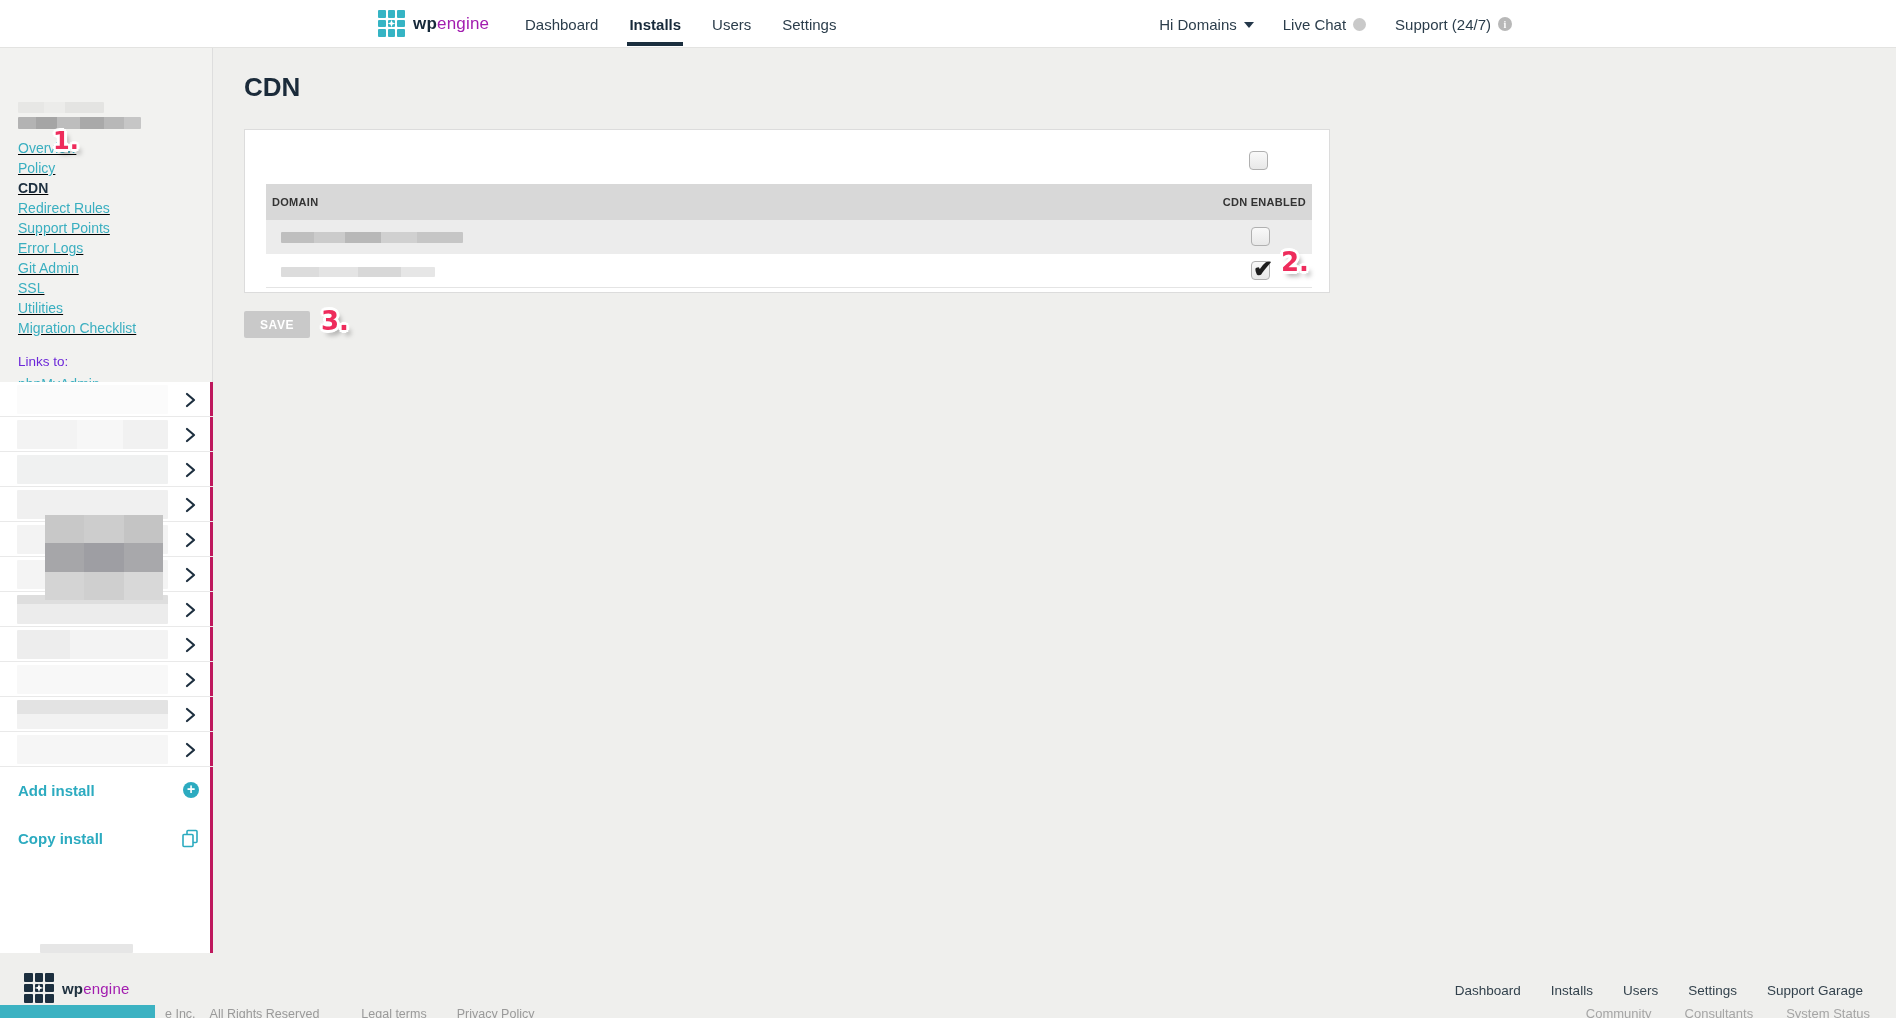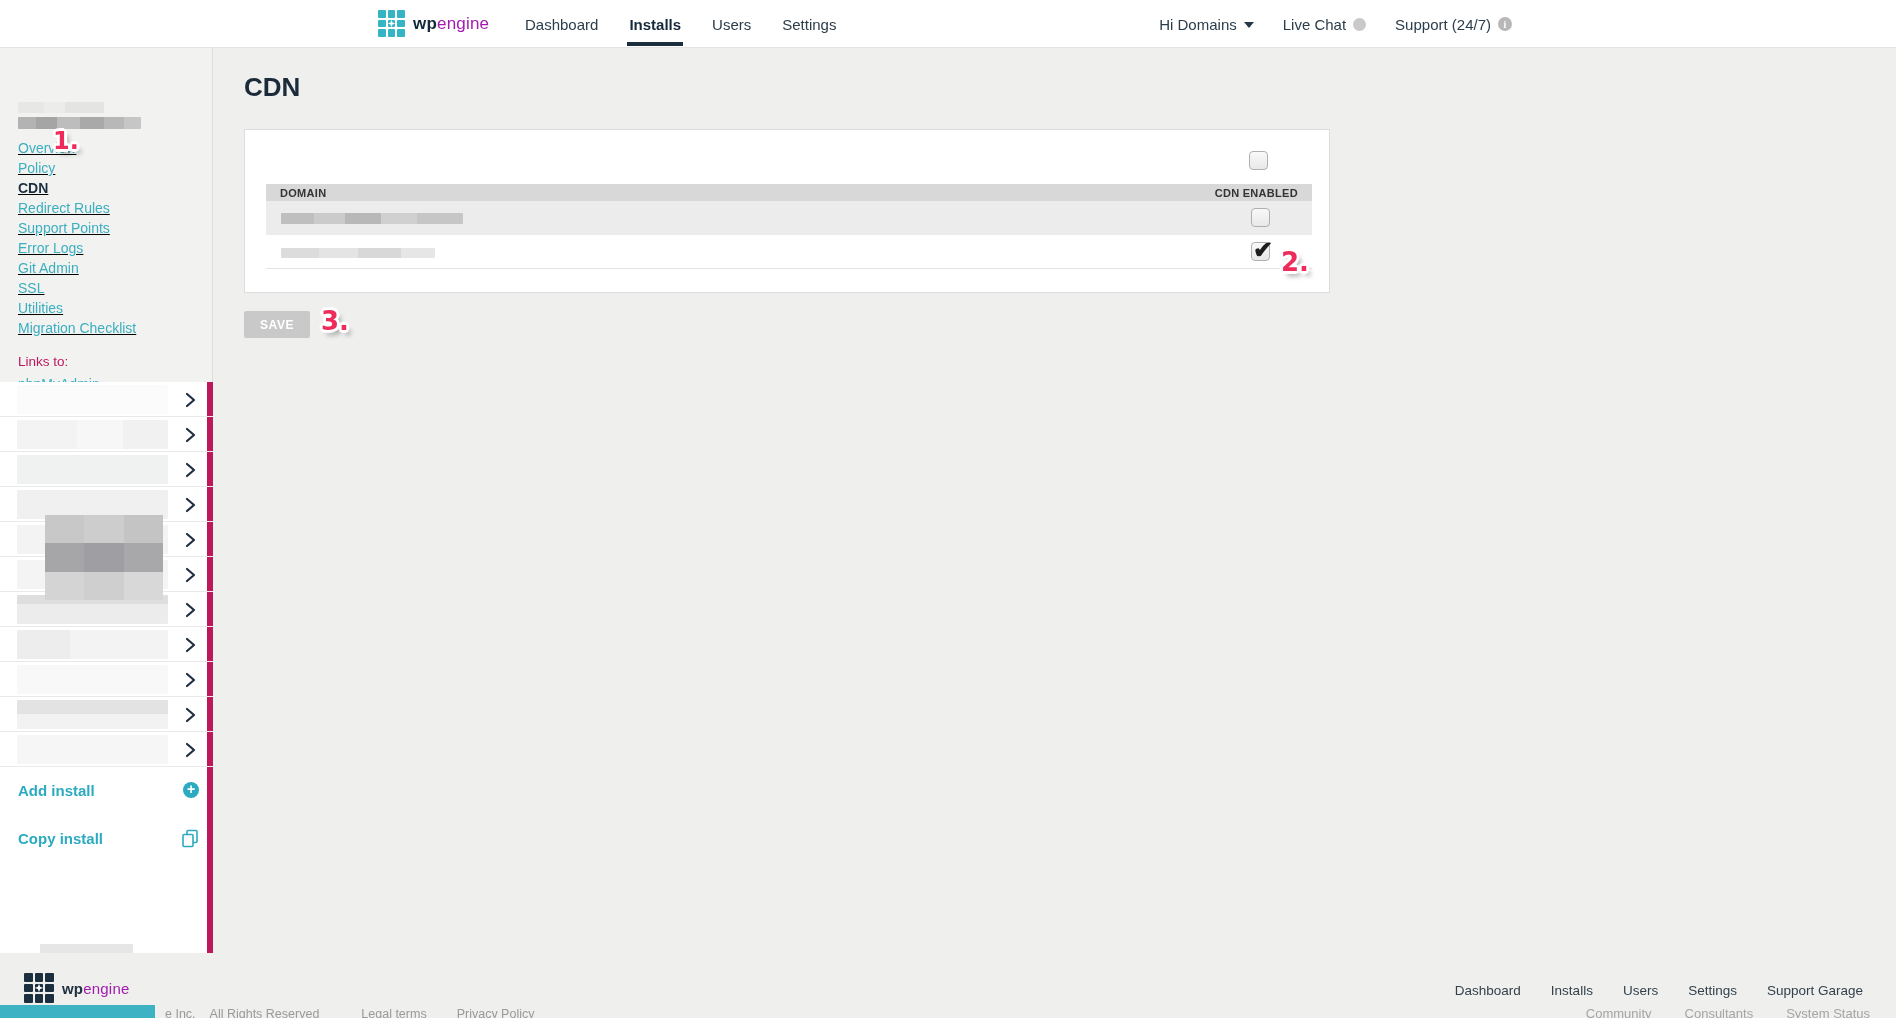--- a/index.html
+++ b/index.html
@@ -31,24 +31,24 @@
   .info-circle { width:14px; height:14px; border-radius:50%; background:#b8b8b8; color:#ffffff; font-size:10px; font-weight:700; display:flex; align-items:center; justify-content:center; font-family:"Liberation Serif", serif; }
 
   
   .sidebar-top { position:absolute; left:0; top:48px; width:213px; height:334px; background:#f2f2f0; border-right:1px solid #dedede; }
   .blur { border-radius:1px; }
   .sb-title-blur1 { position:absolute; left:18px; top:54px; width:86px; height:11px; background:linear-gradient(90deg,#e7e7e5 0 30%,#ececea 30% 55%,#e4e4e2 55% 100%); }
   .sb-title-blur2 { position:absolute; left:18px; top:69px; width:123px; height:12px; background:linear-gradient(90deg,#b3b3b3 0 15%,#a5a5a5 15% 32%,#bdbdbd 32% 50%,#a9a9a9 50% 70%,#b8b8b8 70% 86%,#c6c6c6 86% 100%); }
   .sb-nav { position:absolute; left:18px; top:90px; display:flex; flex-direction:column;text-decoration:underline; }
   .sb-link { font-size:14px; line-height:20px; color:#3aafc0; text-decoration:none; cursor:pointer; white-space:nowrap; }
   .sb-link.active { color:#1d2f3f; font-weight:700; }
-  .sb-linksto { position:absolute; left:18px; top:306px; font-size:13.5px; color:#be185d; }
+  .sb-linksto { position:absolute; left:18px; top:306px; font-size:13.5px; color:#6d28d9; }
   .sb-extras { position:absolute; left:18px; top:326px; display:flex; flex-direction:column; }
 
-  .installs { position:absolute; left:0; top:382px; width:213px; height:571px; background:#ffffff; border-right:6px solid #be185d; }
+  .installs { position:absolute; left:0; top:382px; width:213px; height:571px; background:#ffffff; border-right:3px solid #be185d; }
   .inst-row { position:relative; width:213px; height:35px; border-bottom:1px solid #e9e9e9; cursor:pointer; }
   .inst-row .chev { position:absolute; right:17px; top:10px; }
   .inst-strip { position:absolute; left:17px; top:3px; width:151px; height:29px; }
   .s1 { background:#fbfbfb; } .s2 { background:linear-gradient(90deg,#f3f3f3 0 40%,#f7f7f7 40% 70%,#f1f1f1 70% 100%); }
   .s3 { background:#f0f1f1; } .s4 { background:#f0f0f0; } .s5 { background:#f3f3f3; } .s6 { background:#f4f4f4; }
   .s7 { background:linear-gradient(180deg,#dedede 0 30%,#ececec 30% 100%); }
   .s8 { background:linear-gradient(90deg,#ededed 0 35%,#f3f3f3 35% 100%); }
   .s9 { background:#f8f8f8; }
   .s10 { background:linear-gradient(180deg,#e3e3e3 0 50%,#f2f2f2 50% 100%); }
   .s11 { background:#f6f6f6; }
@@ -62,21 +62,21 @@
   .sb-action .lbl { position:absolute; left:18px; top:2px; font-size:15px; font-weight:700; color:#2cabc0; cursor:pointer; }
   .plus-circle { position:absolute; left:183px; top:2px; width:16px; height:16px; border-radius:50%; background:#2cabc0; color:#fff; font-size:14px; font-weight:700; line-height:15px; text-align:center; cursor:pointer; }
 
   
   .page-title { position:absolute; left:244px; top:72px; font-size:26px; font-weight:700; color:#1b2b3a; }
   .card { position:absolute; left:244px; top:129px; width:1086px; height:164px; background:#ffffff; border:1px solid #dcdcdc; }
   .cb { position:absolute; width:19px; height:19px; border:1px solid #b0b0b0; border-radius:4px; background:linear-gradient(#f9f9f9,#e8e8e8); cursor:pointer; }
   .cb.checked::after { content:"\2714"; position:absolute; left:1px; top:-7px; font-size:24px; color:#1d1d1d; font-weight:700; }
   .select-all { left:1004px; top:21px; }
   .tbl { position:absolute; left:21px; top:54px; width:1046px; }
-  .tbl-head { height:17px; background:#d8d8d8; display:flex; align-items:center; justify-content:space-between; padding:0 14px; }
+  .tbl-head { height:36px; background:#d8d8d8; display:flex; align-items:center; justify-content:space-between; padding:0 6px; }
   .tbl-head span { font-size:11px; font-weight:700; color:#333333; letter-spacing:.3px; }
   .tbl-row { position:relative; height:34px; }
   .tbl-row.odd { background:#ececec; }
   .tbl-row.even { background:#ffffff; border-bottom:1px solid #e4e4e4; }
   .dom-blur1 { position:absolute; left:15px; top:12px; width:182px; height:11px; background:linear-gradient(90deg,#bfbfbf 0 18%,#cbcbcb 18% 35%,#b8b8b8 35% 55%,#d0d0d0 55% 75%,#c6c6c6 75% 100%); }
   .dom-blur2 { position:absolute; left:15px; top:13px; width:154px; height:10px; background:linear-gradient(90deg,#dcdcdc 0 25%,#e4e4e4 25% 50%,#d8d8d8 50% 78%,#e6e6e6 78% 100%); }
   .row-cb { right:42px; top:7px; }
   .save-btn { position:absolute; left:244px; top:311px; width:66px; height:27px; background:#c9c9c9; border:none; border-radius:2px; color:#ffffff; font-size:12px; font-weight:700; letter-spacing:.6px; font-family:"Liberation Sans",sans-serif; cursor:pointer; }
 
   

